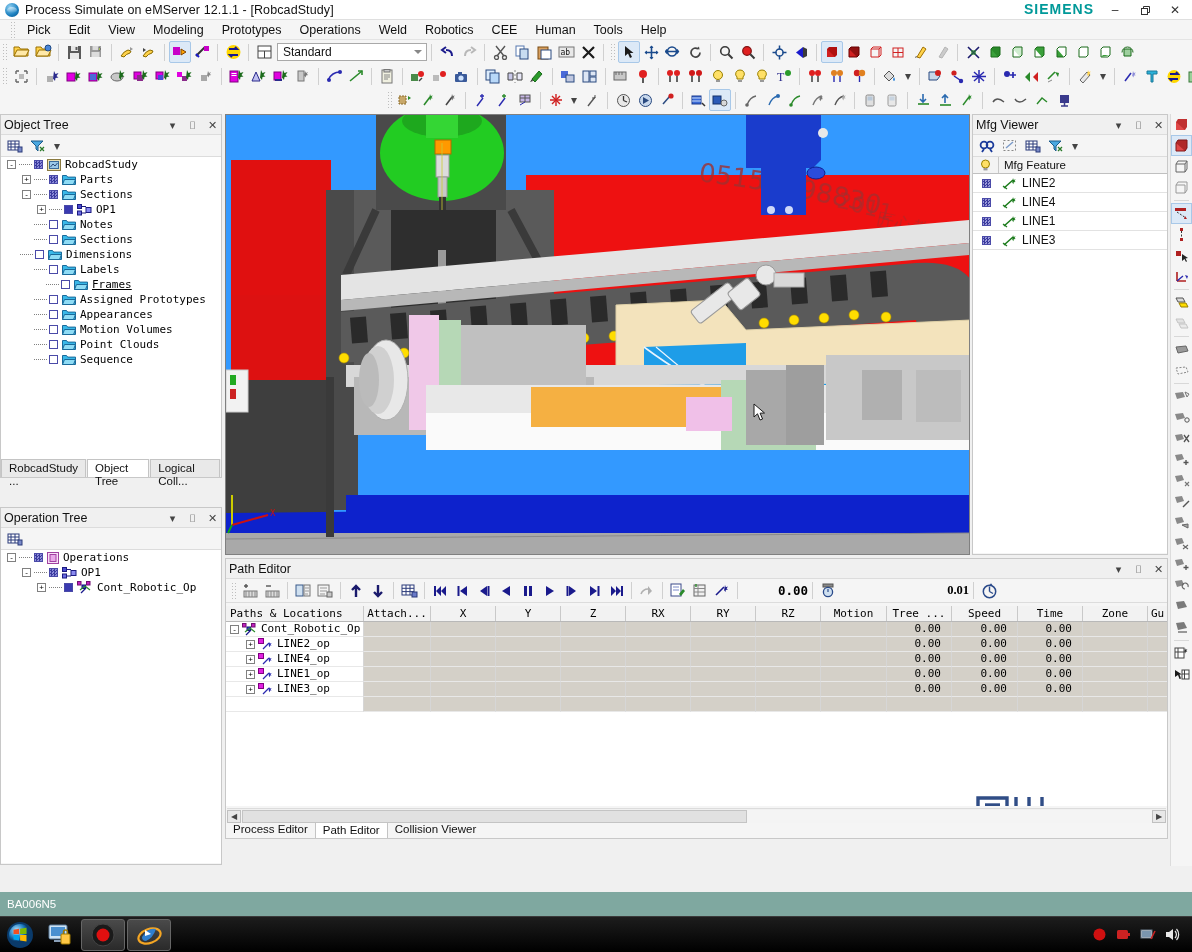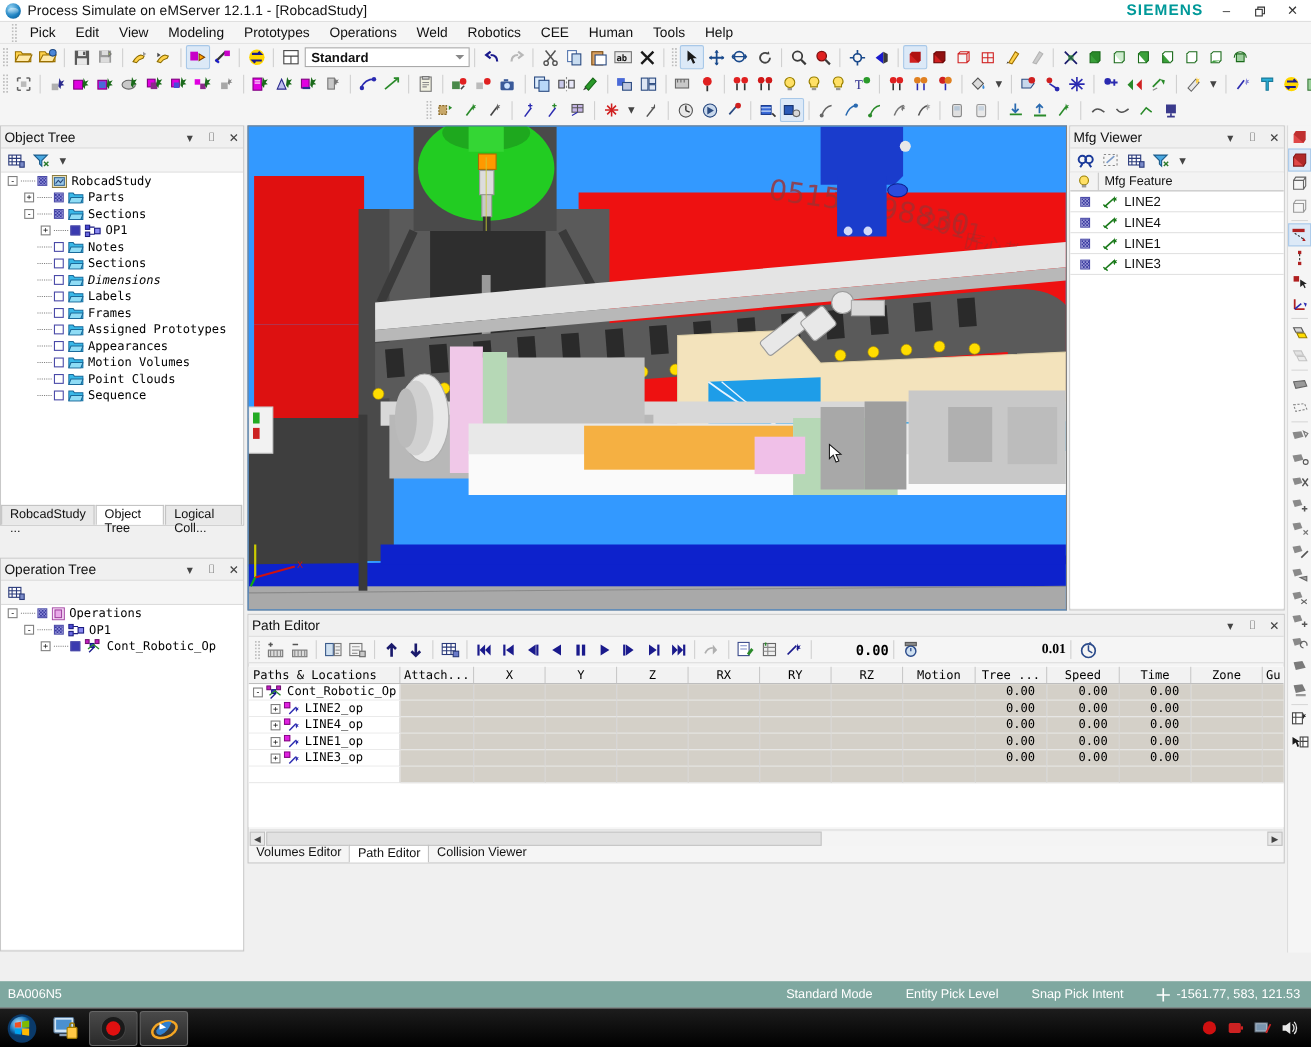--- a/index.html
+++ b/index.html
@@ -48,21 +48,21 @@
     background:#f5f5f5; display:flex; align-items:center; padding-left:8px;
     border-bottom:1px solid #e4e4e4;
   }
   .menubar .mi {
     padding:2px 9px; font-size:12.5px; color:#101010; cursor:default;
   }
 
   
   .toolbars { position:absolute; left:0; top:40px; width:1192px; height:74px; background:#f5f5f5; }
   .trow { position:relative; height:24px; display:flex; align-items:center; }
-  .trow.r1 { top:0;font-weight:bold; }
+  .trow.r1 { top:0; }
   .trow.r2 { top:0; }
   .trow.r3 { top:0; padding-left:385px; }
   .grip { width:6px; height:18px; margin:0 2px; flex:none;
     background-image:radial-gradient(#b8b8b8 38%, transparent 40%);
     background-size:3px 3px; opacity:.9; }
   .sep { width:1px; height:17px; background:#d0d0d0; margin:0 4px; flex:none; }
   .tbtn {
     width:22px; height:22px; flex:none; position:relative;
     display:flex; align-items:center; justify-content:center;
     border:1px solid transparent; border-radius:2px;
@@ -137,21 +137,21 @@
   #mfgviewer { left:972px; top:0; width:196px; height:441px; }
   .mfg-table { background:#fff; height:calc(100% - 43px); }
   .mfg-hdr { display:flex; height:17px; border-bottom:1px solid #c0c0c0; background:#f3f3f3; }
   .mfg-hdr .c1 { width:26px; border-right:1px solid #c8c8c8; display:flex; align-items:center; justify-content:center; }
   .mfg-hdr .c2 { flex:1; display:flex; align-items:center; padding-left:5px; font-size:11.5px; color:#111; }
   .mfg-row { display:flex; height:19px; border-bottom:1px solid #e2e2e2; align-items:center; }
   .mfg-row .c1 { width:26px; display:flex; align-items:center; justify-content:center; }
   .mfg-row .c2 { flex:1; display:flex; align-items:center; gap:4px; padding-left:3px; font-size:12px; color:#111; }
 
   
-  #patheditor { left:225px; top:444px; width:943px; height:227px; }
+  #patheditor { left:225px; top:444px; width:943px; height:281px; }
   .pe-tools { height:24px; display:flex; align-items:center; gap:0px; background:#f5f5f5;
     border-bottom:1px solid #dcdcdc; padding-left:3px; position:relative; }
   .pe-num { font-size:12.5px; font-weight:bold; color:#000; font-family:"DejaVu Sans Mono", monospace;
      text-align:right; }
   .pe-grid { position:absolute; left:0; top:47px; right:0; bottom:32px; background:#fff; overflow:hidden; }
   .gh { display:flex; height:16px; background:#f2f2f2; border-bottom:1px solid #b8b8b8; }
   .gh div {
     border-right:1px solid #c9c9c9; font-size:11px; color:#000; text-align:center;
     font-family:"DejaVu Sans Mono", monospace; line-height:15px; flex:none; overflow:hidden;
   }
@@ -1089,41 +1089,41 @@
           <div class="trow2" style="padding-left: 21px;">
             <div class="exp none"></div>
             <div class="dots"></div>
             <div class="chk "></div>
             <svg width="14" height="11" viewBox="0 0 14 11" style="margin-right: 4px; flex: 0 0 auto;">
               <path d="M0.5 10.5 V1.5 h4 l1.2 1.6 H13.5 V10.5z" fill="#39b8e8" stroke="#1a6a9a"></path>
               <path d="M0.5 10.5 l2-5 h11 l-2 5z" fill="#8fdcf5" stroke="#1a6a9a"></path>
             </svg>
             <span class="lbl">Sections</span>
           </div>
-          <div class="trow2" style="padding-left: 21px; font-style: italic;">
+          <div class="trow2" style="padding-left: 7px;">
             <div class="exp none"></div>
             <div class="dots"></div>
             <div class="chk "></div>
             <svg width="14" height="11" viewBox="0 0 14 11" style="margin-right: 4px; flex: 0 0 auto;">
               <path d="M0.5 10.5 V1.5 h4 l1.2 1.6 H13.5 V10.5z" fill="#39b8e8" stroke="#1a6a9a"></path>
               <path d="M0.5 10.5 l2-5 h11 l-2 5z" fill="#8fdcf5" stroke="#1a6a9a"></path>
             </svg>
             <span class="lbl">Dimensions</span>
           </div>
           <div class="trow2" style="padding-left: 21px;">
             <div class="exp none"></div>
             <div class="dots"></div>
             <div class="chk "></div>
             <svg width="14" height="11" viewBox="0 0 14 11" style="margin-right: 4px; flex: 0 0 auto;">
               <path d="M0.5 10.5 V1.5 h4 l1.2 1.6 H13.5 V10.5z" fill="#39b8e8" stroke="#1a6a9a"></path>
               <path d="M0.5 10.5 l2-5 h11 l-2 5z" fill="#8fdcf5" stroke="#1a6a9a"></path>
             </svg>
             <span class="lbl">Labels</span>
           </div>
-          <div class="trow2" style="padding-left: 21px;">
+          <div class="trow2" style="padding-left: 33px; text-decoration: underline;">
             <div class="exp none"></div>
             <div class="dots"></div>
             <div class="chk "></div>
             <svg width="14" height="11" viewBox="0 0 14 11" style="margin-right: 4px; flex: 0 0 auto;">
               <path d="M0.5 10.5 V1.5 h4 l1.2 1.6 H13.5 V10.5z" fill="#39b8e8" stroke="#1a6a9a"></path>
               <path d="M0.5 10.5 l2-5 h11 l-2 5z" fill="#8fdcf5" stroke="#1a6a9a"></path>
             </svg>
             <span class="lbl">Frames</span>
           </div>
           <div class="trow2" style="padding-left: 21px;">
@@ -1835,21 +1835,21 @@
 
       <div class="hscroll">
         <div class="btnl">◀</div>
         <div class="track">
           <div class="thumb"></div>
         </div>
         <div class="btnr">▶</div>
       </div>
 
       <div class="pe-tabs">
-        <div class="tab">Volumes Editor</div>
+        <div class="tab">Process Editor</div>
         <div class="tab active">Path Editor</div>
         <div class="tab">Collision Viewer</div>
       </div>
     </div>
 
     <div id="rtools">
       <div class="vb">
         <svg width="16" height="15" viewBox="0 0 16 15">
             <path d="M2 5 h9 v8 h-9z" fill="#e04848"></path>
             <path d="M2 5 l2-3 h9 v8 l-2 3" fill="#c03030"></path>
@@ -2008,31 +2008,20 @@
             <path d="M1 3 L1 10 L4 8 L5.5 12 L7 11.4 L5.5 7.6 L8 7.4z" fill="#1a1a1a"></path>
             <rect x="8" y="3" width="7" height="9" fill="#fff" stroke="#444"></rect>
             <path d="M10.5 3 v9 M8 7 h7" stroke="#444"></path>
           </svg>
       </div>
     </div>
   </div>
 
   <div class="statusbar">
     <div class="left">BA006N5</div>
-    <div class="right">
-      <span>Standard Mode</span>
-      <span>Entity Pick Level</span>
-      <span>Snap Pick Intent</span>
-      <span style="display:flex;align-items:center;gap:5px;">
-        <svg width="13" height="13" viewBox="0 0 13 13">
-          <path d="M6.5 0.5 v12 M0.5 6.5 h12" stroke="#ffffff" stroke-width="1.5"></path>
-        </svg>
-        <span>-1561.77, 583, 121.53</span>
-      </span>
-    </div>
   </div>
 
   <div class="taskbar">
     <div class="tbi">
       <svg width="30" height="30" viewBox="0 0 30 30">
         <circle cx="15" cy="15" r="13" fill="#0a3a6a"></circle>
         <circle cx="15" cy="15" r="11" fill="url(#g1)"></circle>
         <defs>
             <radialGradient id="g1" cx="35%" cy="30%">
               <stop offset="0%" stop-color="#bfe8ff"></stop>

